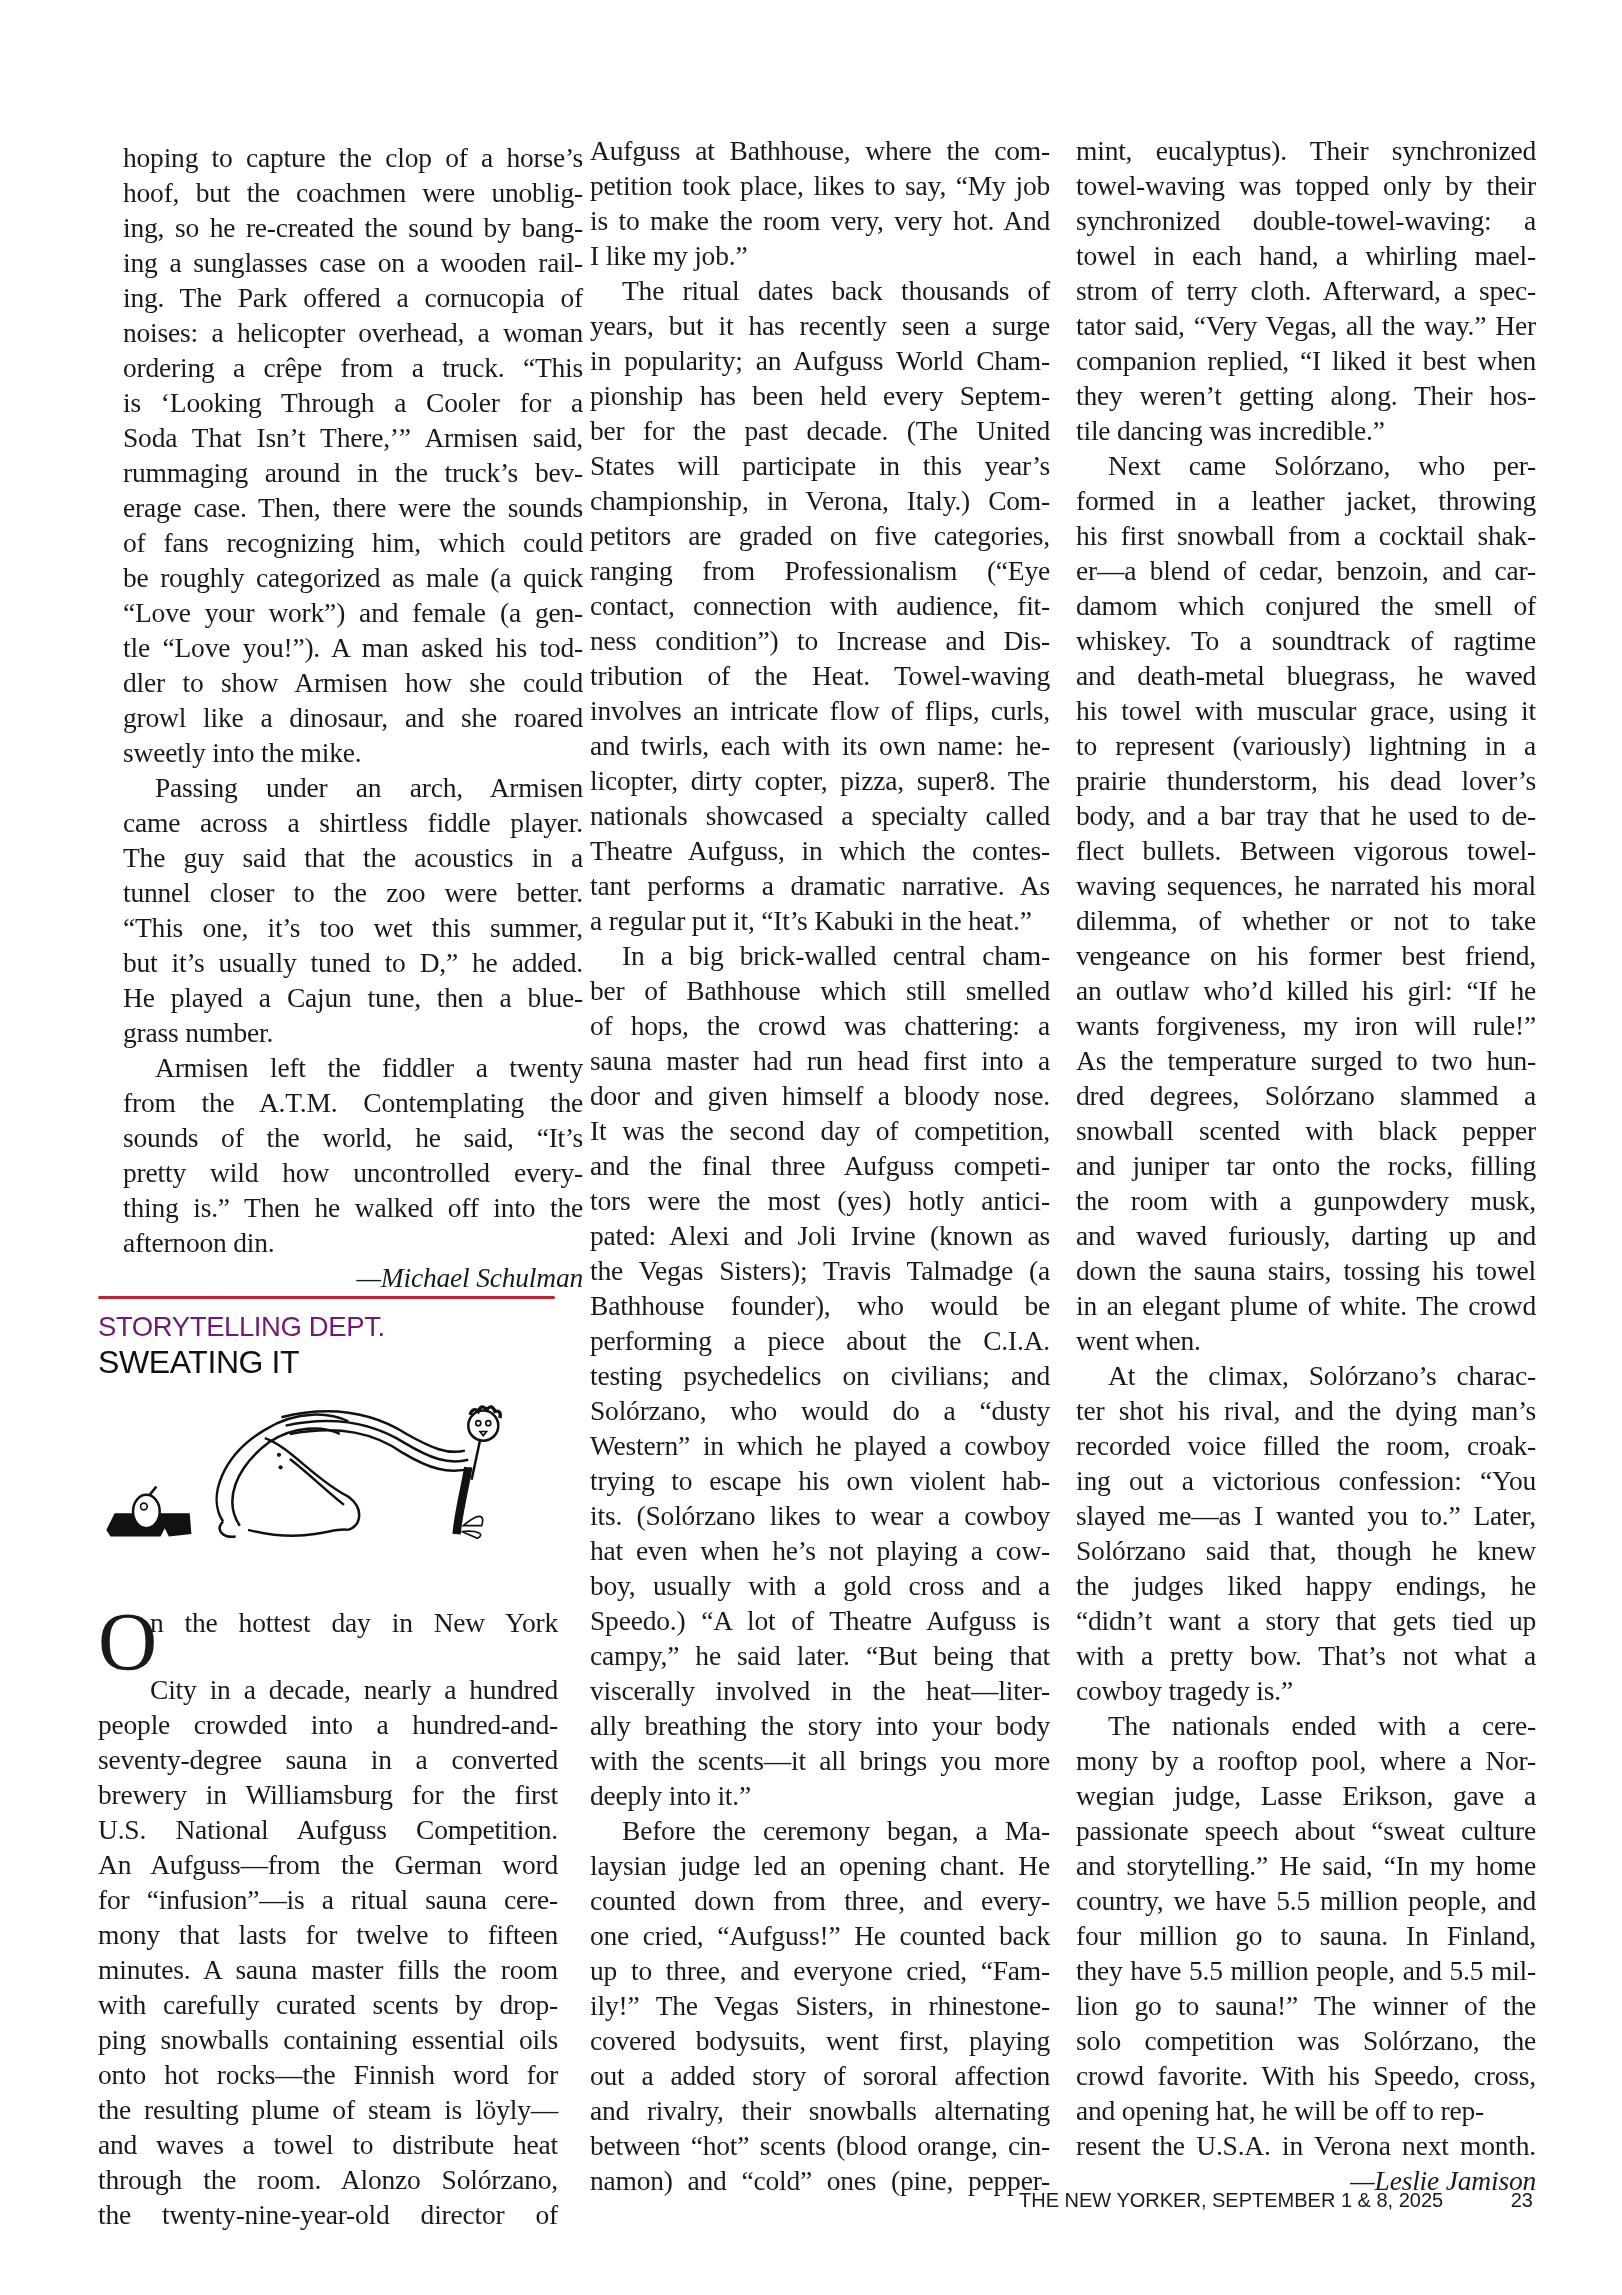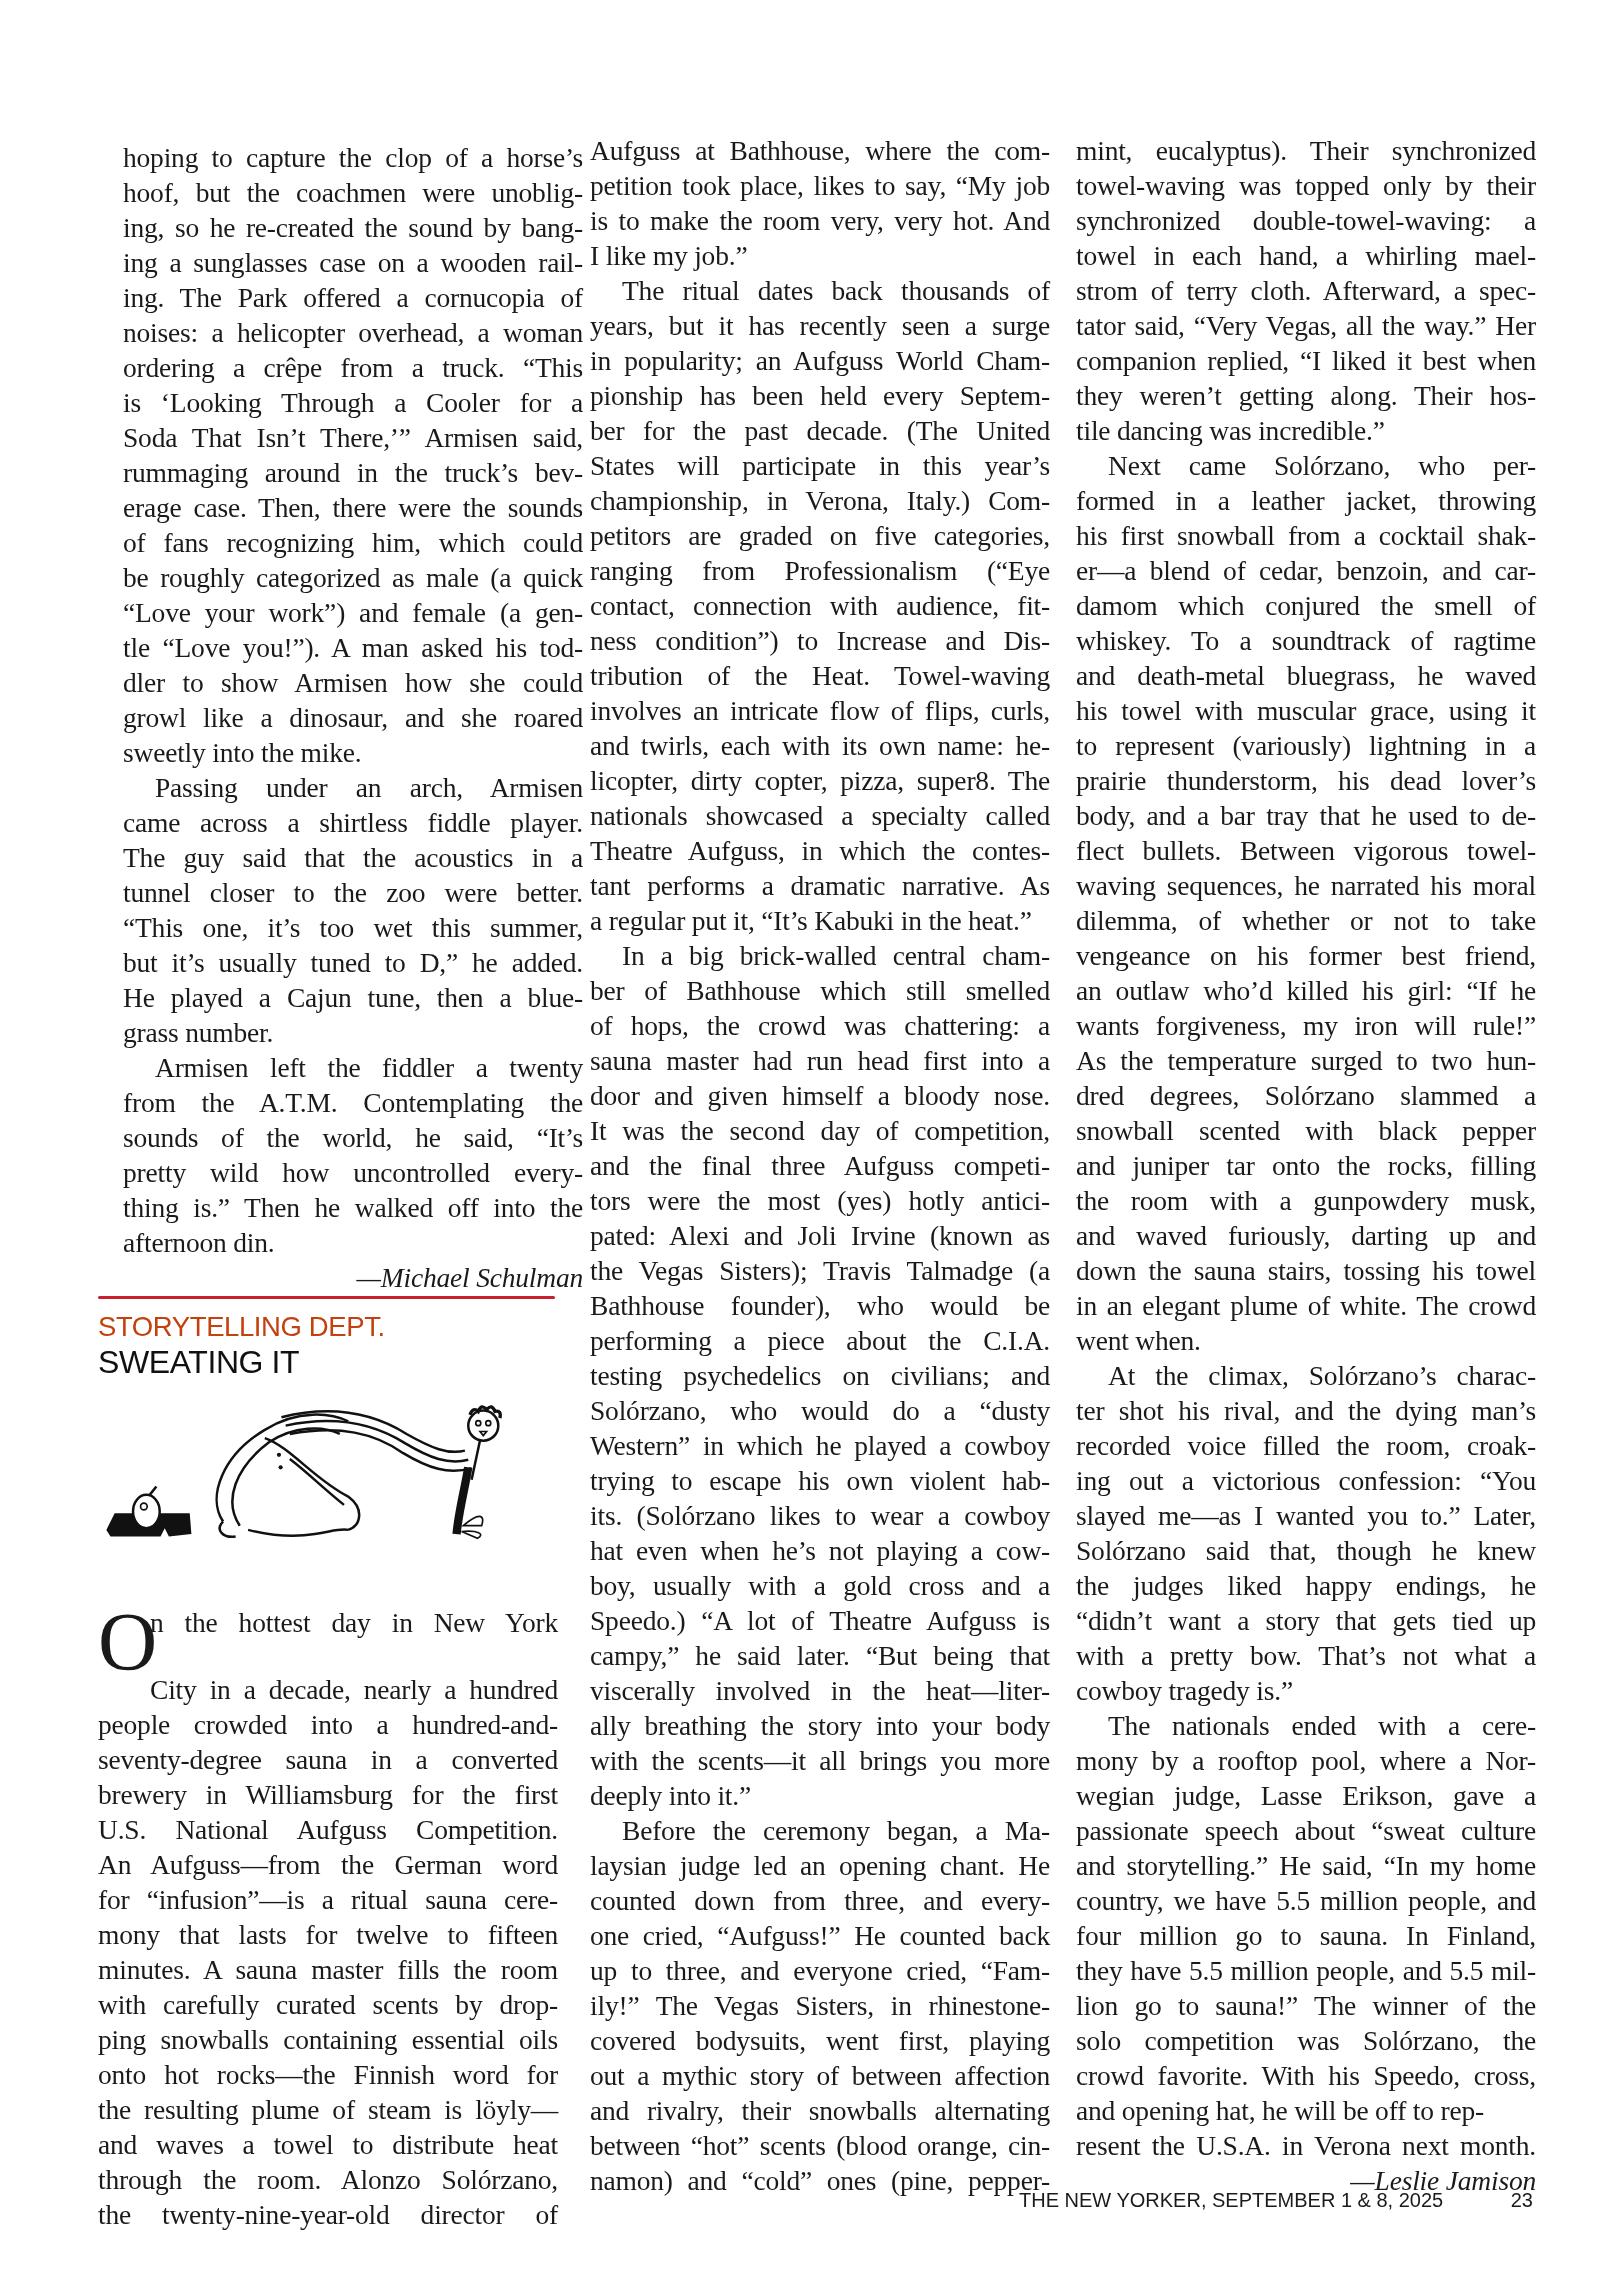--- a/index.html
+++ b/index.html
@@ -10,21 +10,21 @@
   .col-mid { left:590px; top:133px; }
   .col-right { left:1076px; top:133px; }
   .line { display:block; height:35px; line-height:35px; font-size:27.5px;
           white-space:nowrap; text-align:justify; text-align-last:justify; letter-spacing:-0.2px; }
   .line.last { text-align-last:left; }
   .line.indent { padding-left:32px; }
   .line.sig { text-align:right; text-align-last:right; font-style:italic; }
   .red-rule { position:absolute; left:98px; top:1296px; width:457px; height:2.5px;
               background:#c8202e; border-radius:1.7px; }
   .dept { position:absolute; left:98px; top:1311px; font-family:"Liberation Sans","DejaVu Sans",sans-serif;
-          font-size:27.5px; letter-spacing:-0.4px; color:#c2410c; }
+          font-size:27.5px; letter-spacing:-0.4px; color:#701a75; }
   .rubric { position:absolute; left:98px; top:1344px; font-family:"Liberation Sans","DejaVu Sans",sans-serif;
             font-size:32px; letter-spacing:-0.4px; color:#111; }
   .illus { position:absolute; left:98px; top:1388px; width:467px; height:167px; }
   .body2 { position:absolute; left:98px; top:1573px; width:460px; }
   .dropcap-row { position:relative; }
   .dropcap { position:absolute; left:0; top:3.3px; font-size:82px; line-height:67px; font-family:"Liberation Serif",serif; }
   .dc-line { padding-left:52px;margin-top:32px; }
   .footer { position:absolute; top:2189px; left:1019px; width:514px; height:33px;
             font-family:"Liberation Sans","DejaVu Sans",sans-serif; font-size:20px; color:#1a1a1a; }
   .footer .mag { position:absolute; left:0; top:0; letter-spacing:0px; }
@@ -178,21 +178,21 @@
     <span class="line">ally breathing the story into your body</span>
     <span class="line">with the scents—it all brings you more</span>
     <span class="line last">deeply into it.”</span>
     <span class="line indent">Before the ceremony began, a Ma-</span>
     <span class="line">laysian judge led an opening chant. He</span>
     <span class="line">counted down from three, and every-</span>
     <span class="line">one cried, “Aufguss!” He counted back</span>
     <span class="line">up to three, and everyone cried, “Fam-</span>
     <span class="line">ily!” The Vegas Sisters, in rhinestone-</span>
     <span class="line">covered bodysuits, went first, playing</span>
-    <span class="line">out a mythic story of between affection</span>
+    <span class="line">out a added story of sororal affection</span>
     <span class="line">and rivalry, their snowballs alternating</span>
     <span class="line">between “hot” scents (blood orange, cin-</span>
     <span class="line">namon) and “cold” ones (pine, pepper-</span>
   </div>
 
 <div class="col col-right" id="colRight">
     <span class="line">mint, eucalyptus). Their synchronized</span>
     <span class="line">towel-waving was topped only by their</span>
     <span class="line">synchronized double-towel-waving: a</span>
     <span class="line">towel in each hand, a whirling mael-</span>

